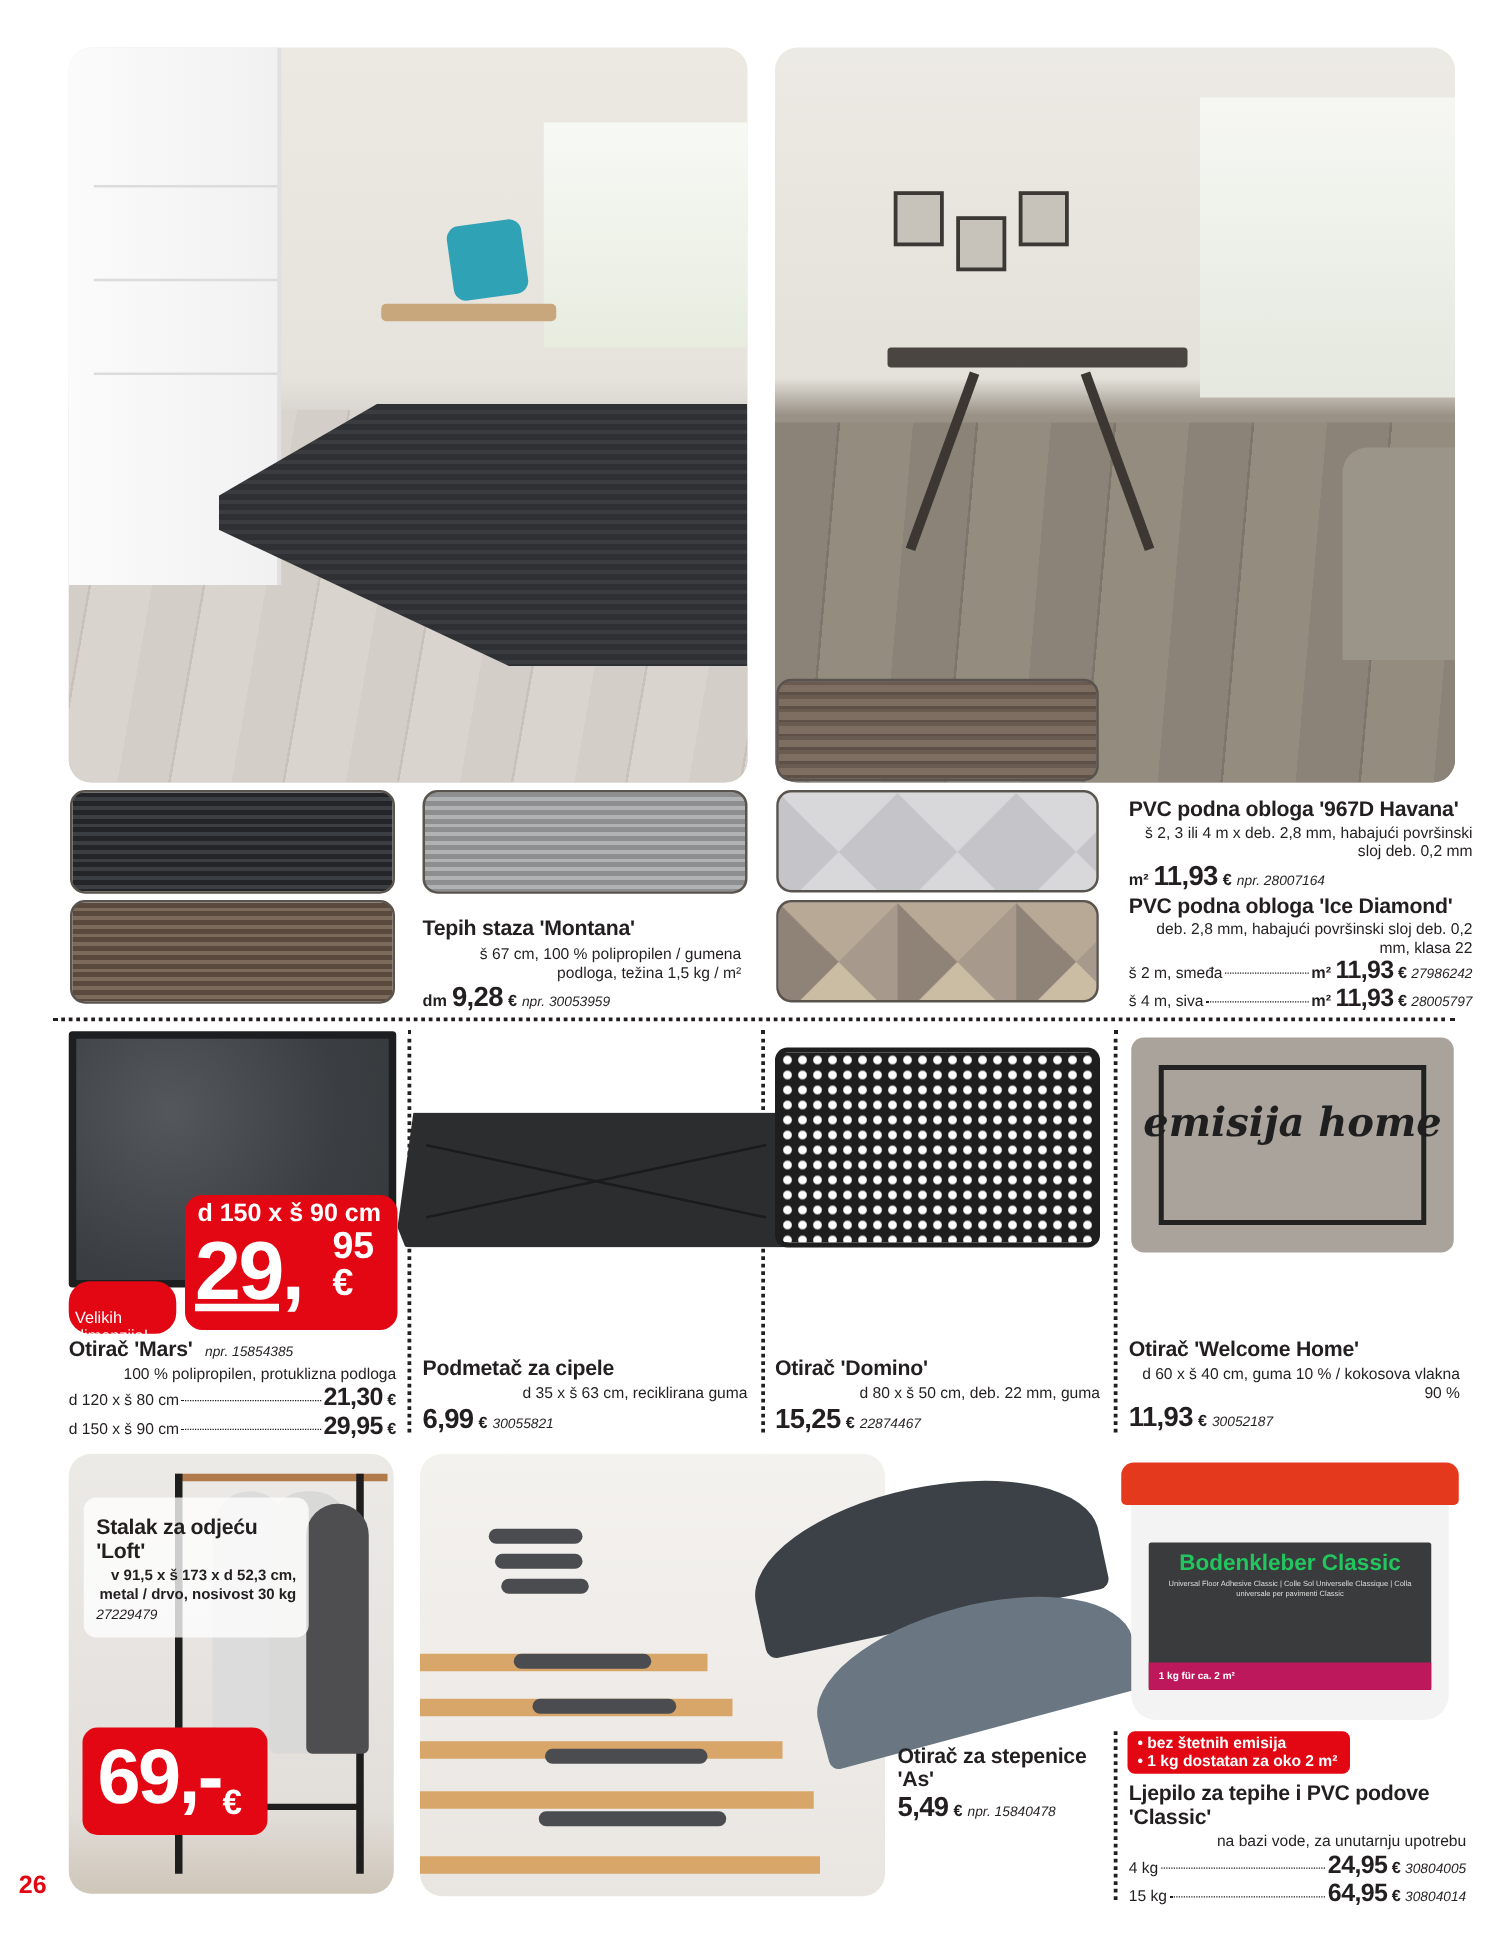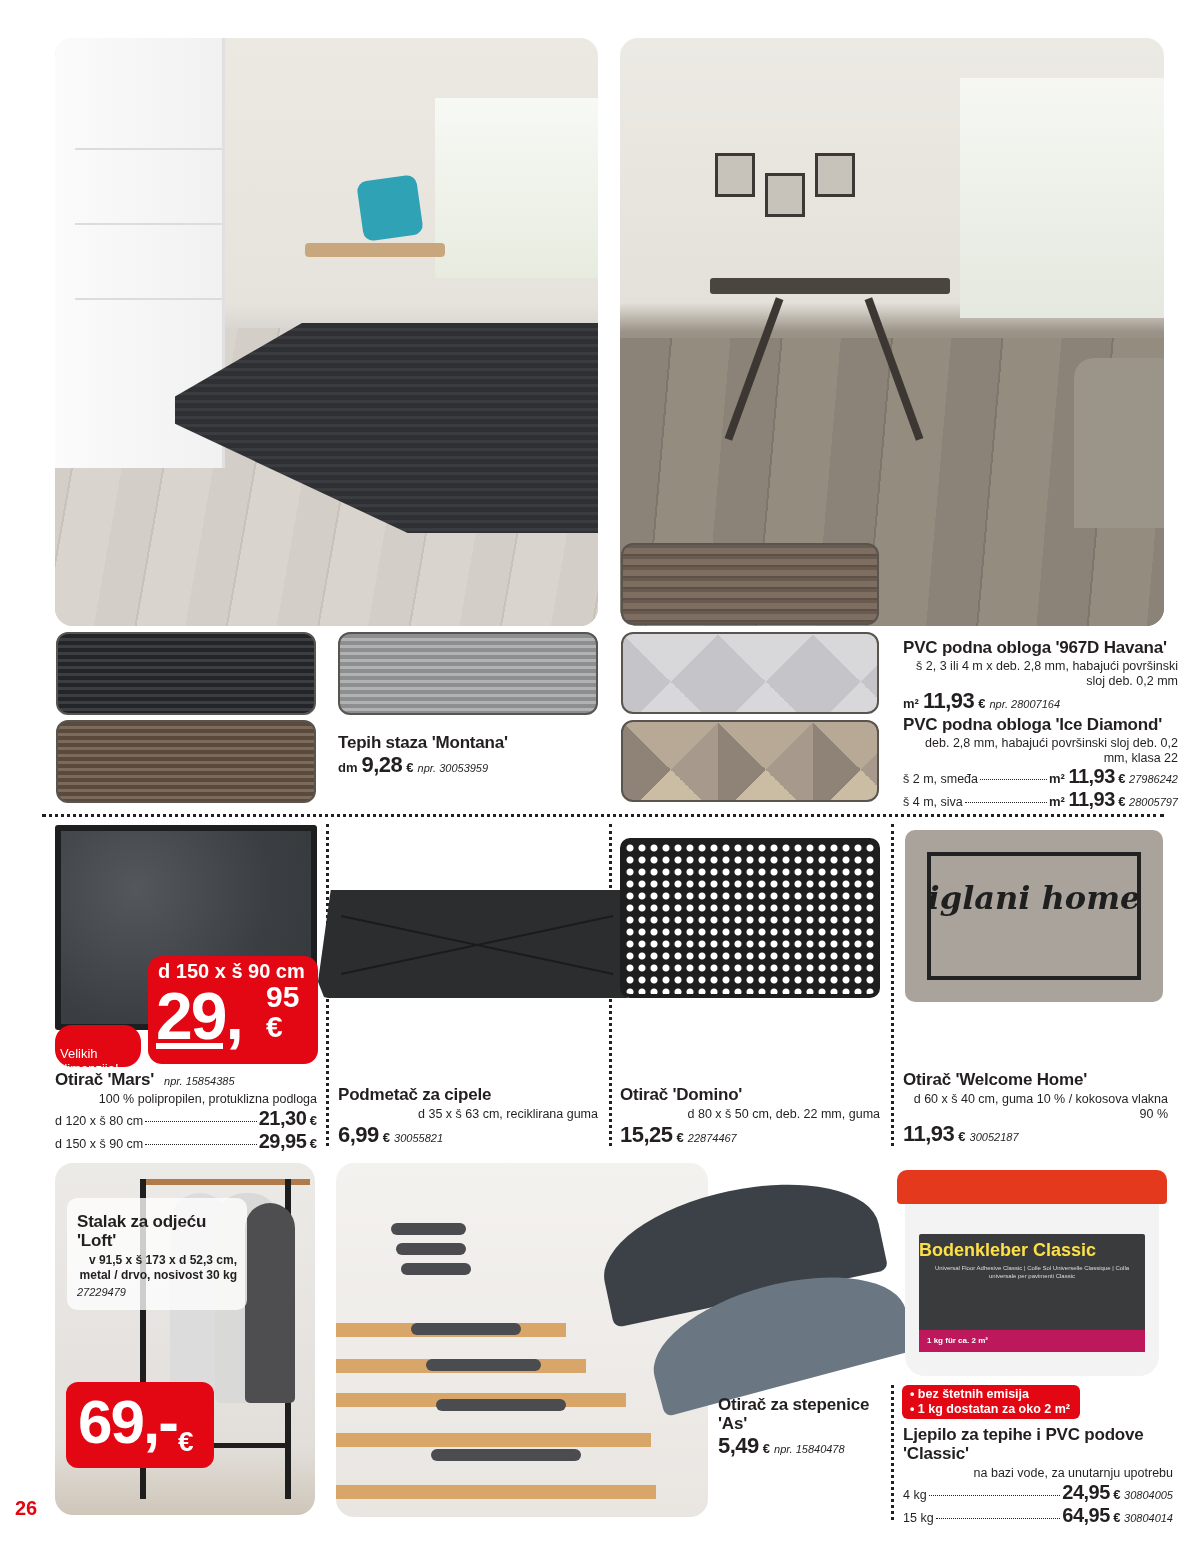--- a/index.html
+++ b/index.html
@@ -100,21 +100,21 @@
 
   .stairs { left: 336px; top: 1163px; width: 372px; height: 354px; background: linear-gradient(180deg,#f4f2ef,#e9e6e2); }
   .stairs .step { position: absolute; left: 0; height: 14px; background: #d9a66a; }
   .stairs .tread { position: absolute; height: 12px; background: #4a4c50; border-radius: 6px; }
   .stair-mat { position: absolute; border-radius: 200px 200px 12px 12px / 90px 90px 12px 12px; }
 
   .bucket { position: absolute; left: 897px; top: 1170px; width: 278px; height: 210px; }
   .bucket .lid { position: absolute; left: 0; top: 0; width: 270px; height: 34px; background: #e5391e; border-radius: 10px 10px 4px 4px; }
   .bucket .body { position: absolute; left: 8px; top: 34px; width: 254px; height: 172px; background: #f3f3f3; border-radius: 0 0 20px 20px; }
   .bucket .label { position: absolute; left: 14px; top: 30px; width: 226px; height: 118px; background: #3a3b3c; border-radius: 2px; }
-  .bucket .label .brand { position: absolute; left: 0; right: 0; top: 6px; text-align: left; color: #fde047; font-weight: bold; font-size: 18px; }
+  .bucket .label .brand { position: absolute; left: 0; right: 0; top: 6px; text-align: center; color: #22c55e; font-weight: bold; font-size: 18px; }
   .bucket .label .sub { position: absolute; left: 6px; right: 6px; top: 30px; text-align: center; color: #ddd; font-size: 6px; line-height: 8px; }
   .bucket .label .strip { position: absolute; left: 0; right: 0; bottom: 0; height: 22px; background: #be185d; color:#fff; font-size: 8px; font-weight: bold; padding: 6px 8px; }
 
   .pagenum { position: absolute; left: 15px; top: 1497px; font-weight: bold; font-size: 20px; color: #e30613; }
 </style>
 </head>
 <body>
 
 <div class="photo hall">
   <div class="window"></div>
@@ -143,20 +143,21 @@
 
 <div class="swatch sw-black"></div>
 <div class="swatch sw-brown"></div>
 <div class="swatch sw-grey"></div>
 <div class="swatch sw-wood"></div>
 <div class="swatch sw-ice"></div>
 <div class="swatch sw-beige"></div>
 
 <div class="abs" style="left:338px;top:733px;width:255px">
   <div class="title">Tepih staza 'Montana'</div>
+  <div class="desc" style="margin-top:4px">š 67 cm, 100 % polipropilen / gumena podloga, težina 1,5 kg / m²</div>
   <div class="price-line">
     <span class="unit">dm</span>
     <span class="price">9,28</span>
     <span class="euro">€</span>
     <span class="code">npr. 30053959</span>
   </div>
 </div>
 
 <div class="abs" style="left:903px;top:638px;width:275px">
   <div class="title">PVC podna obloga '967D Havana'</div>
@@ -194,21 +195,21 @@
 <div class="mars-mat">
     <div class="inner"></div>
   </div>
 <div class="shoe-tray">
   <div class="groove" style="transform:rotate(12deg)"></div>
   <div class="groove" style="transform:rotate(-12deg)"></div>
 </div>
 <div class="domino"></div>
 <div class="welcome">
   <div class="frame"></div>
-  <div class="script">iglani home</div>
+  <div class="script">emisija home</div>
 </div>
 
 <div class="big-badge red">
   <div class="dims">d 150 x š 90 cm</div>
   <div class="int">29,</div>
   <div class="dec">95</div>
   <div class="eur">€</div>
 </div>
 <div class="small-badge red">Velikih dimenzija!</div>
 

